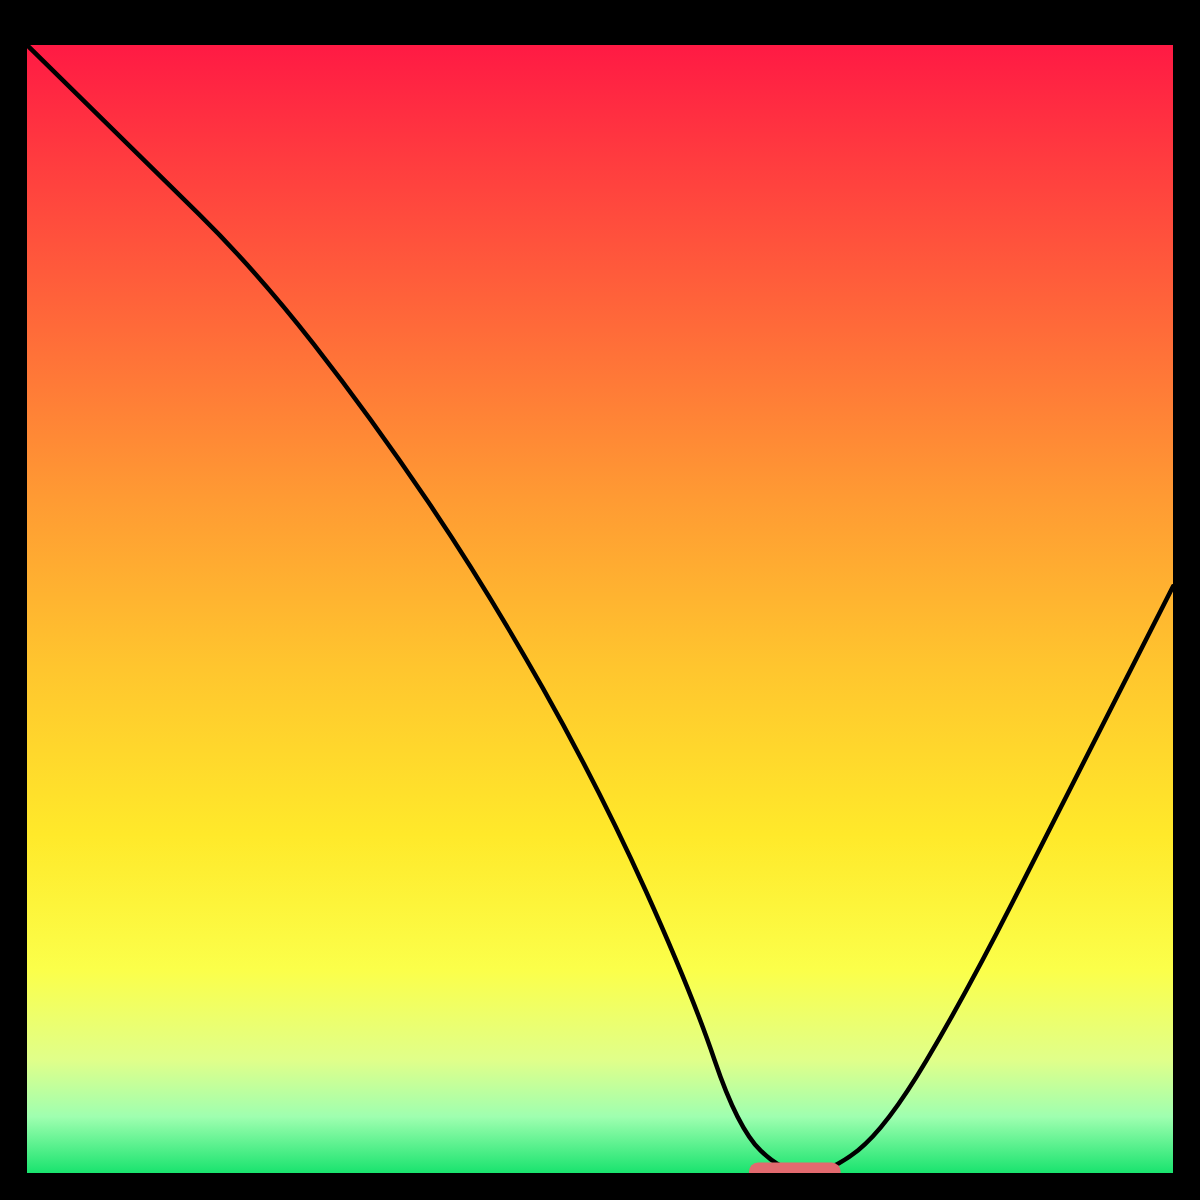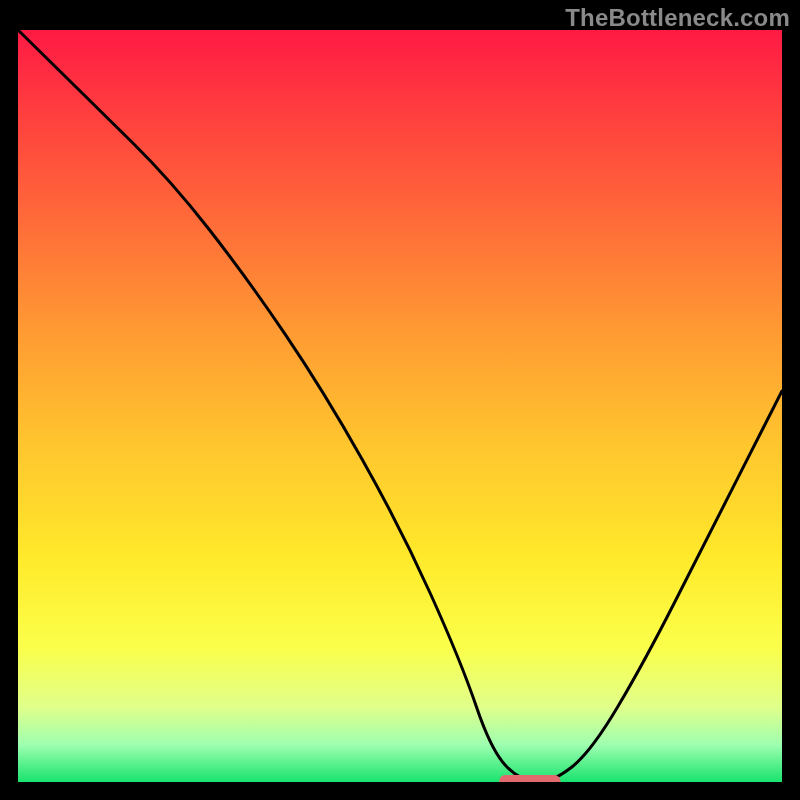--- a/index.html
+++ b/index.html
@@ -44,21 +44,20 @@
   }
   .marker {
     fill: #e26a6f;
     stroke: none;
   }
 </style>
 </head>
 <body>
 
 <div class="frame">
-  <div class="watermark">TheBottleneck.com</div>
 
   <svg class="plot" viewBox="0 0 764 752">
     <defs>
       <linearGradient id="bg-grad" x1="0" y1="0" x2="0" y2="1">
           <stop offset="0%" stop-color="#ff1a44"></stop>
           <stop offset="10%" stop-color="#ff3b3f"></stop>
           <stop offset="25%" stop-color="#ff6a39"></stop>
           <stop offset="40%" stop-color="#ff9a33"></stop>
           <stop offset="55.00000000000001%" stop-color="#ffc52e"></stop>
           <stop offset="70%" stop-color="#ffe92a"></stop>

